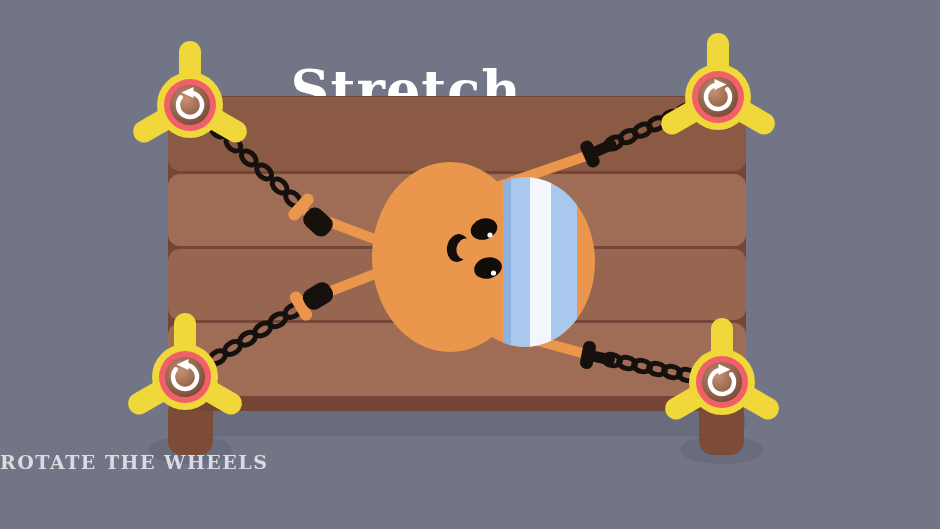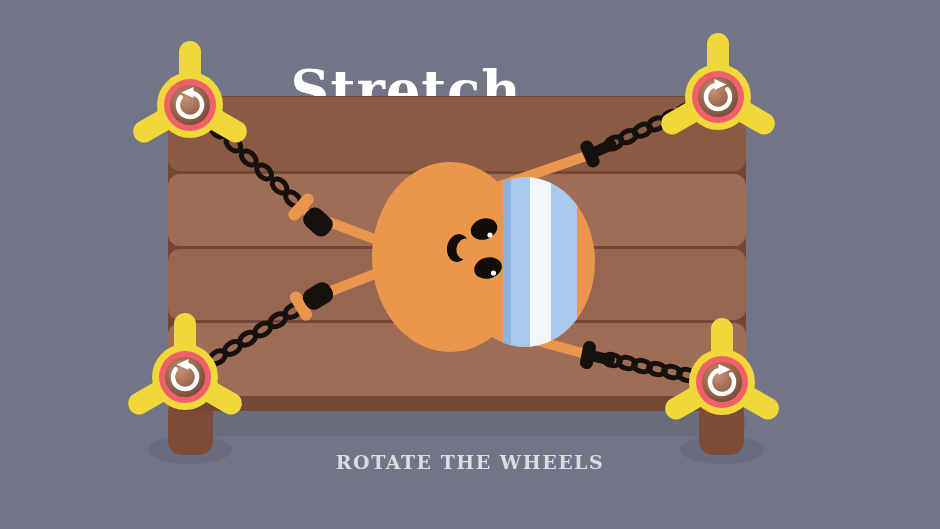--- a/index.html
+++ b/index.html
@@ -7,21 +7,21 @@
     width:940px;height:529px;overflow:hidden;position:relative;
     background:var(--bg,#727585);
     font-family:"DejaVu Serif","Liberation Serif",serif;
   }
   #stage{position:absolute;left:0;top:0;width:940px;height:529px;}
   .title{
     position:absolute;left:0;top:22px;width:812px;text-align:center;
     color:var(--titleColor,#ffffff);font-size:54px;font-weight:700;letter-spacing:1px;
   }
   .caption{
-    position:absolute;left:0;top:451px;width:940px;text-align:center;
+    position:absolute;left:0;top:451px;width:940px;text-align:left;
     color:var(--captionColor,#dcdbe2);font-size:19px;font-weight:700;letter-spacing:1.5px;
   }
   svg{position:absolute;left:0;top:0;}
   .plank1{fill:#8a5a45}.plank2{fill:#9f6d55}.plank3{fill:#966650}
   .tableBase{fill:var(--tableBase,#744635)}
   .legPost{fill:var(--legPost,#7d4c38)}
   .softShadow{fill:#5e6172;opacity:.45}
   .limb{stroke:var(--body,#ea974d);stroke-width:10;stroke-linecap:round}
   .chainLink{fill:none;stroke:var(--chain,#17110d);stroke-width:5}
   .cuff{fill:var(--chain,#17110d)}

